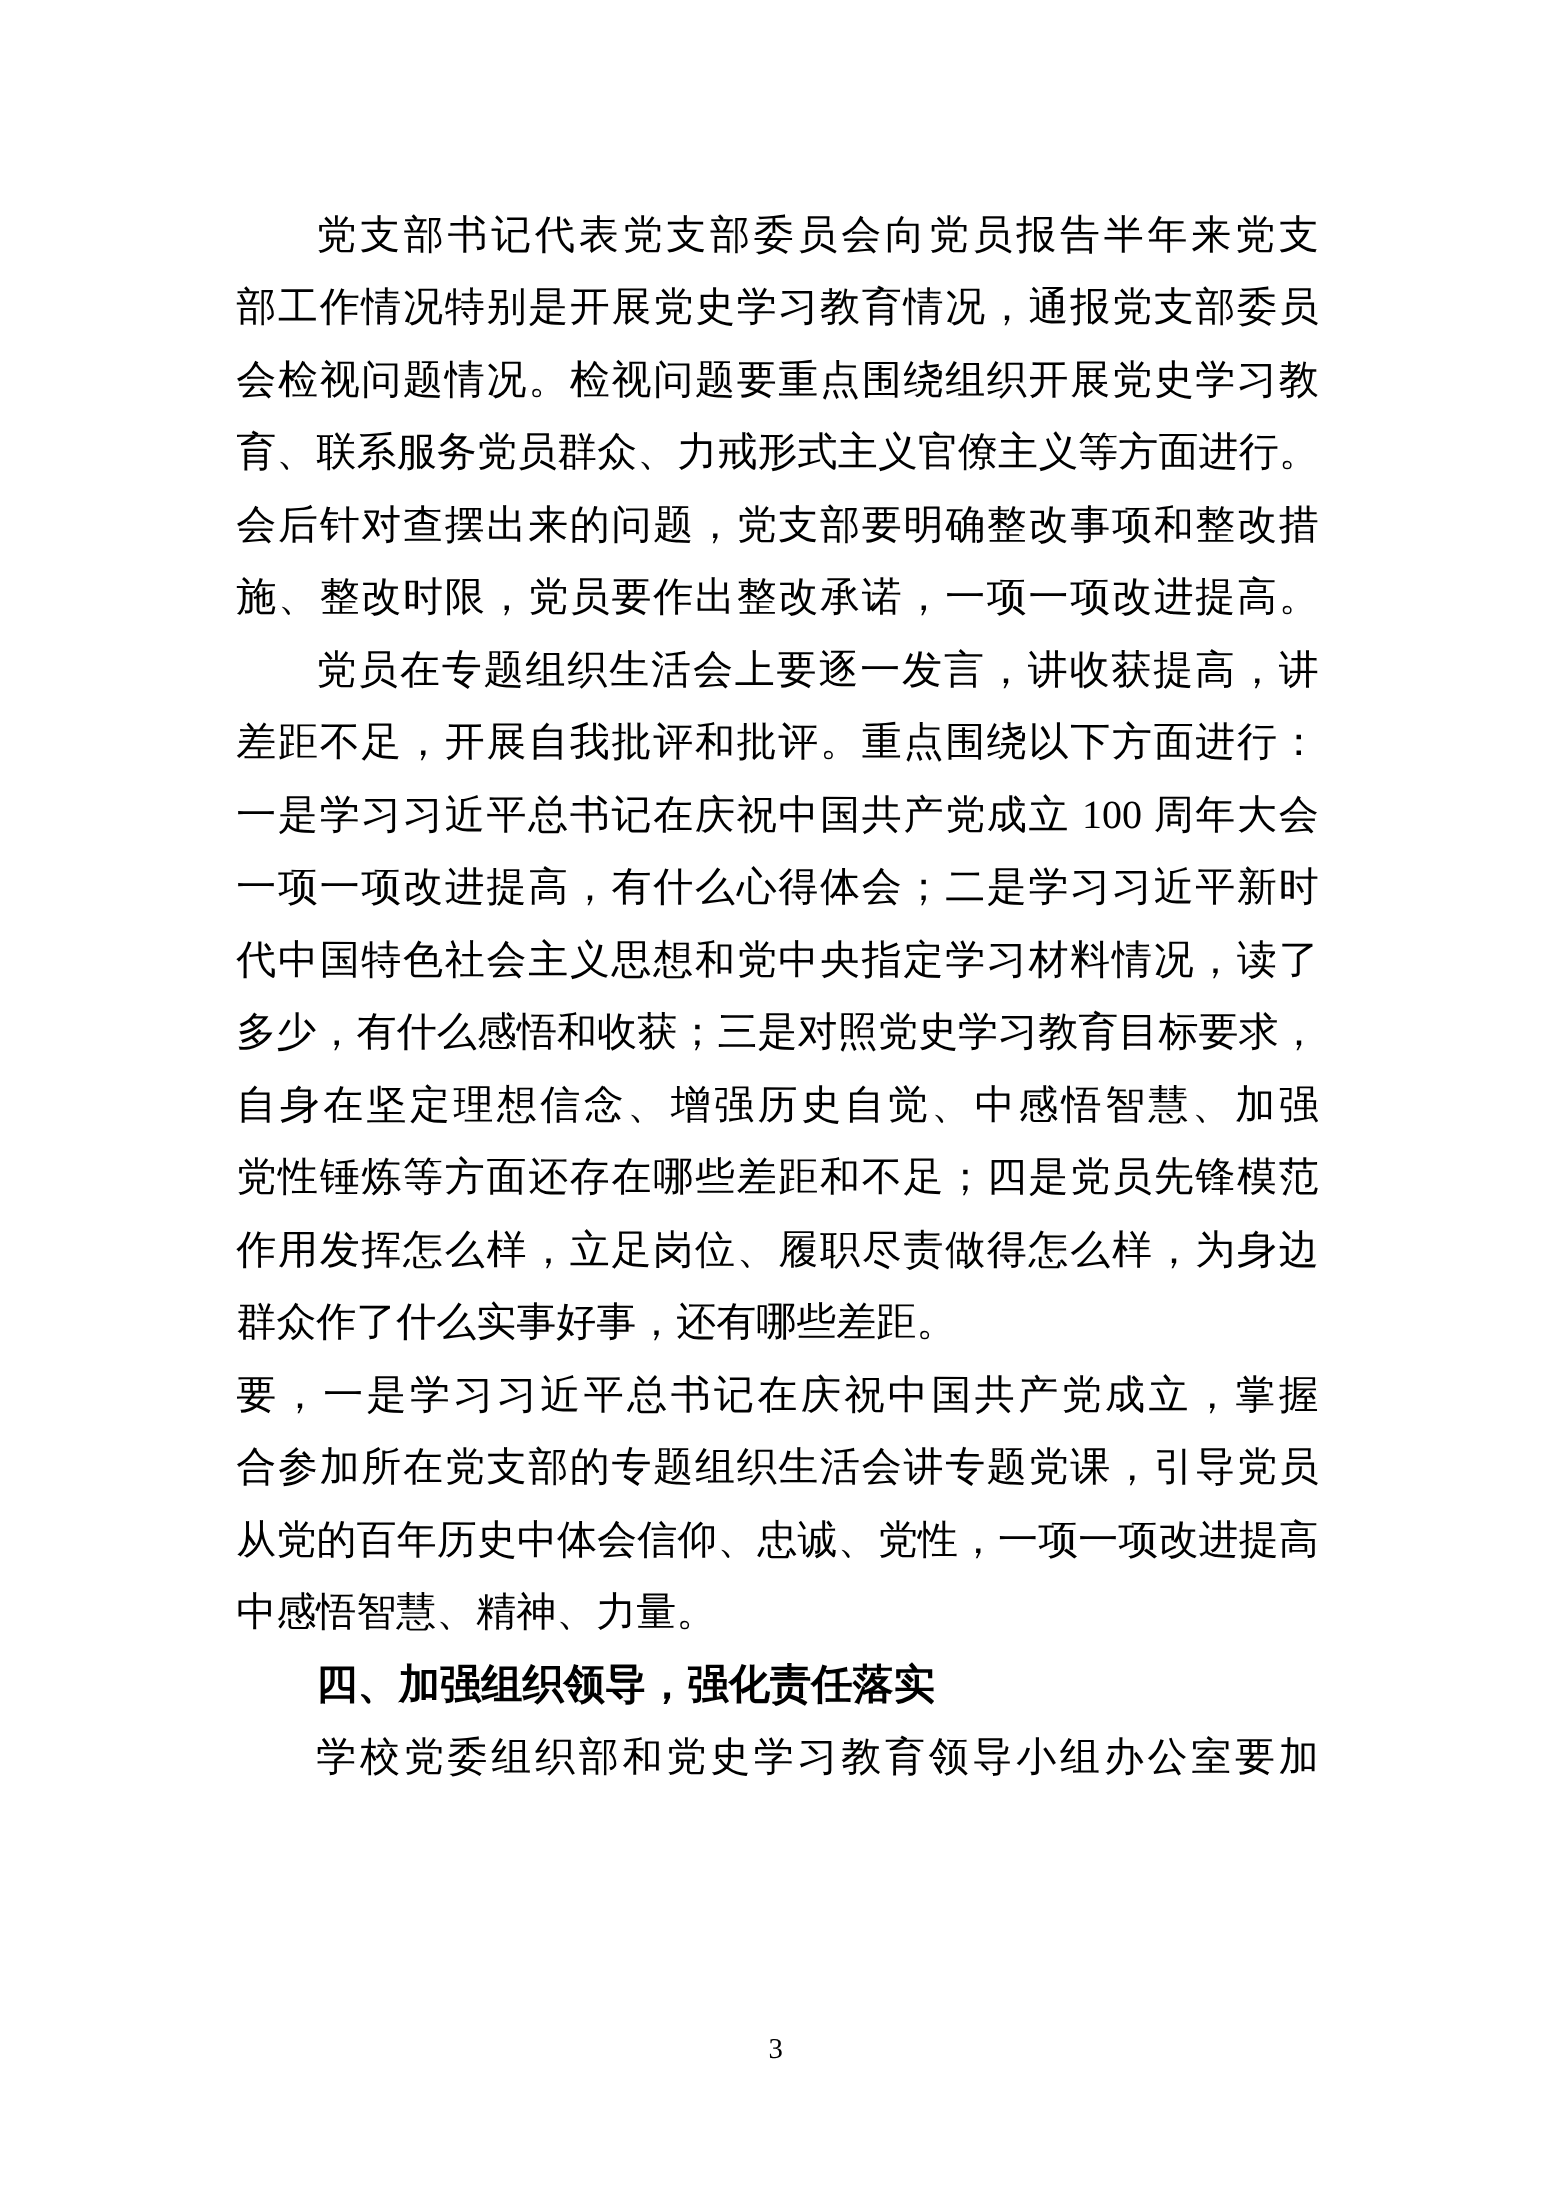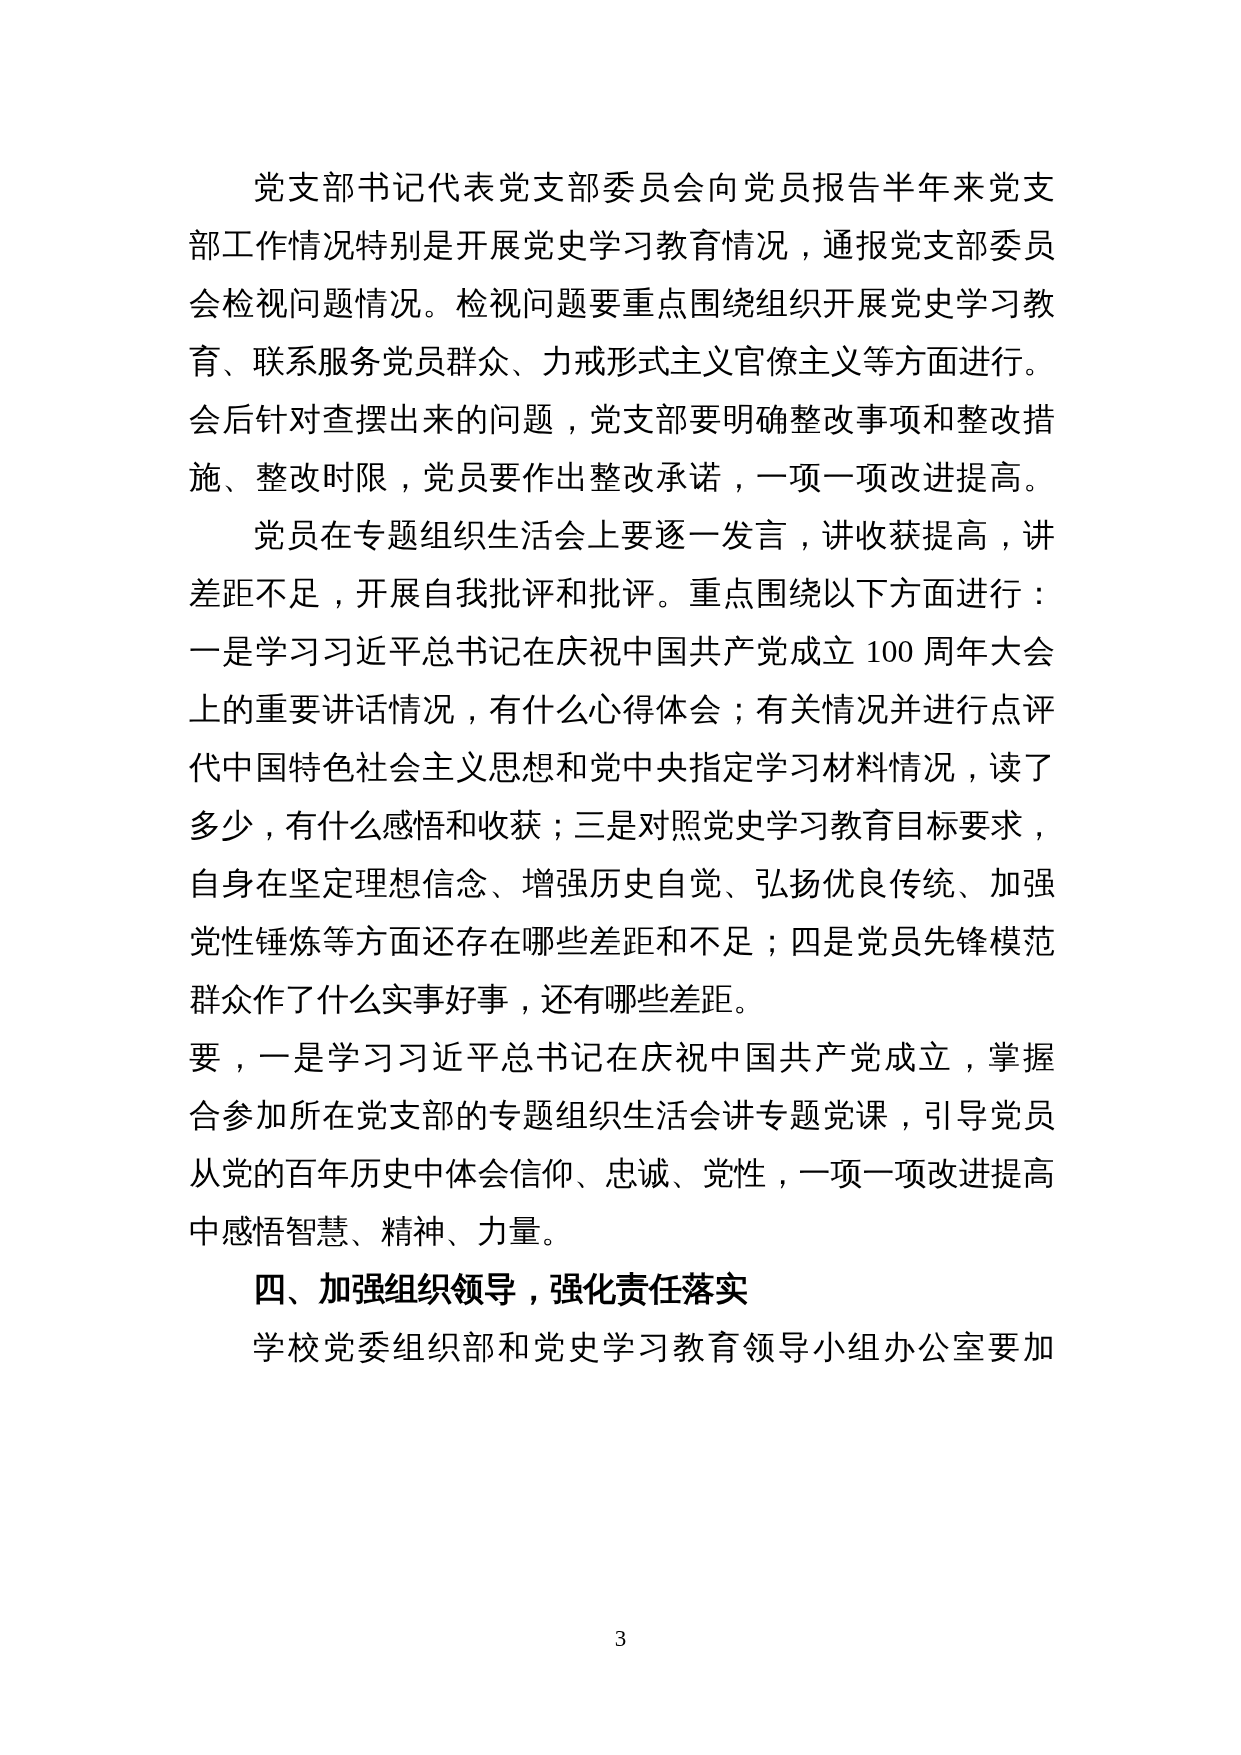--- a/index.html
+++ b/index.html
@@ -65,25 +65,26 @@
   <div class="text-block">
     <div class="ln indent">党支部书记代表党支部委员会向党员报告半年来党支</div>
     <div class="ln">部工作情况特别是开展党史学习教育情况，通报党支部委员</div>
     <div class="ln">会检视问题情况。检视问题要重点围绕组织开展党史学习教</div>
     <div class="ln">育、联系服务党员群众、力戒形式主义官僚主义等方面进行。</div>
     <div class="ln">会后针对查摆出来的问题，党支部要明确整改事项和整改措</div>
     <div class="ln">施、整改时限，党员要作出整改承诺，一项一项改进提高。</div>
     <div class="ln indent">党员在专题组织生活会上要逐一发言，讲收获提高，讲</div>
     <div class="ln">差距不足，开展自我批评和批评。重点围绕以下方面进行：</div>
     <div class="ln">一是学习习近平总书记在庆祝中国共产党成立 100 周年大会</div>
-    <div class="ln">上的重要讲话情况，有什么心得体会；有关情况并进行点评</div>
+    <div class="ln">一项一项改进提高，有什么心得体会；二是学习习近平新时</div>
     <div class="ln">代中国特色社会主义思想和党中央指定学习材料情况，读了</div>
     <div class="ln">多少，有什么感悟和收获；三是对照党史学习教育目标要求，</div>
-    <div class="ln">自身在坚定理想信念、增强历史自觉、弘扬优良传统、加强</div>
+    <div class="ln">自身在坚定理想信念、增强历史自觉、中感悟智慧、加强</div>
     <div class="ln">党性锤炼等方面还存在哪些差距和不足；四是党员先锋模范</div>
+    <div class="ln">作用发挥怎么样，立足岗位、履职尽责做得怎么样，为身边</div>
     <div class="ln end">群众作了什么实事好事，还有哪些差距。</div>
     <div class="ln">要，一是学习习近平总书记在庆祝中国共产党成立，掌握</div>
     <div class="ln">合参加所在党支部的专题组织生活会讲专题党课，引导党员</div>
     <div class="ln">从党的百年历史中体会信仰、忠诚、党性，一项一项改进提高</div>
     <div class="ln end">中感悟智慧、精神、力量。</div>
     <div class="ln indent head">四、加强组织领导，强化责任落实</div>
     <div class="ln indent">学校党委组织部和党史学习教育领导小组办公室要加</div>
   </div>
   <div class="page-number">3</div>
 </div>

